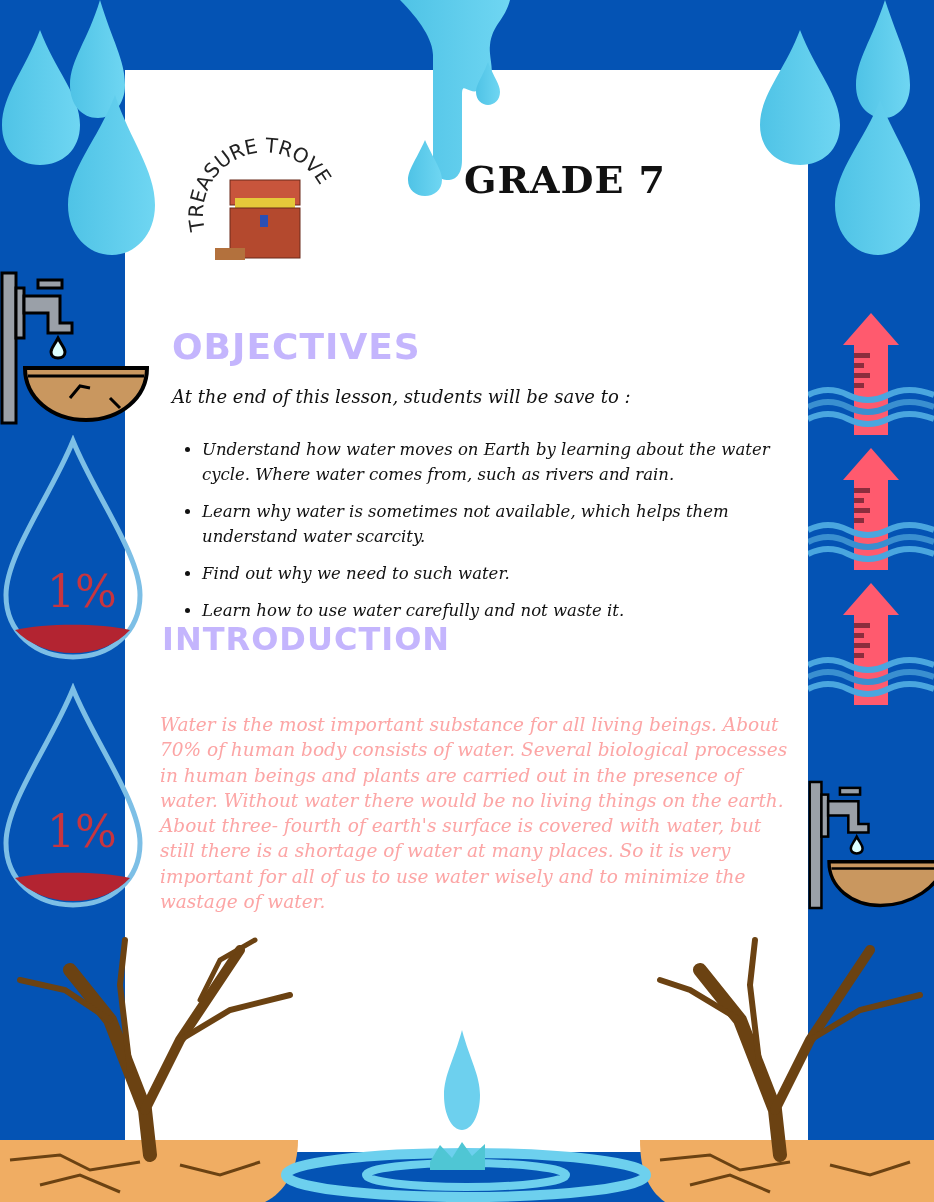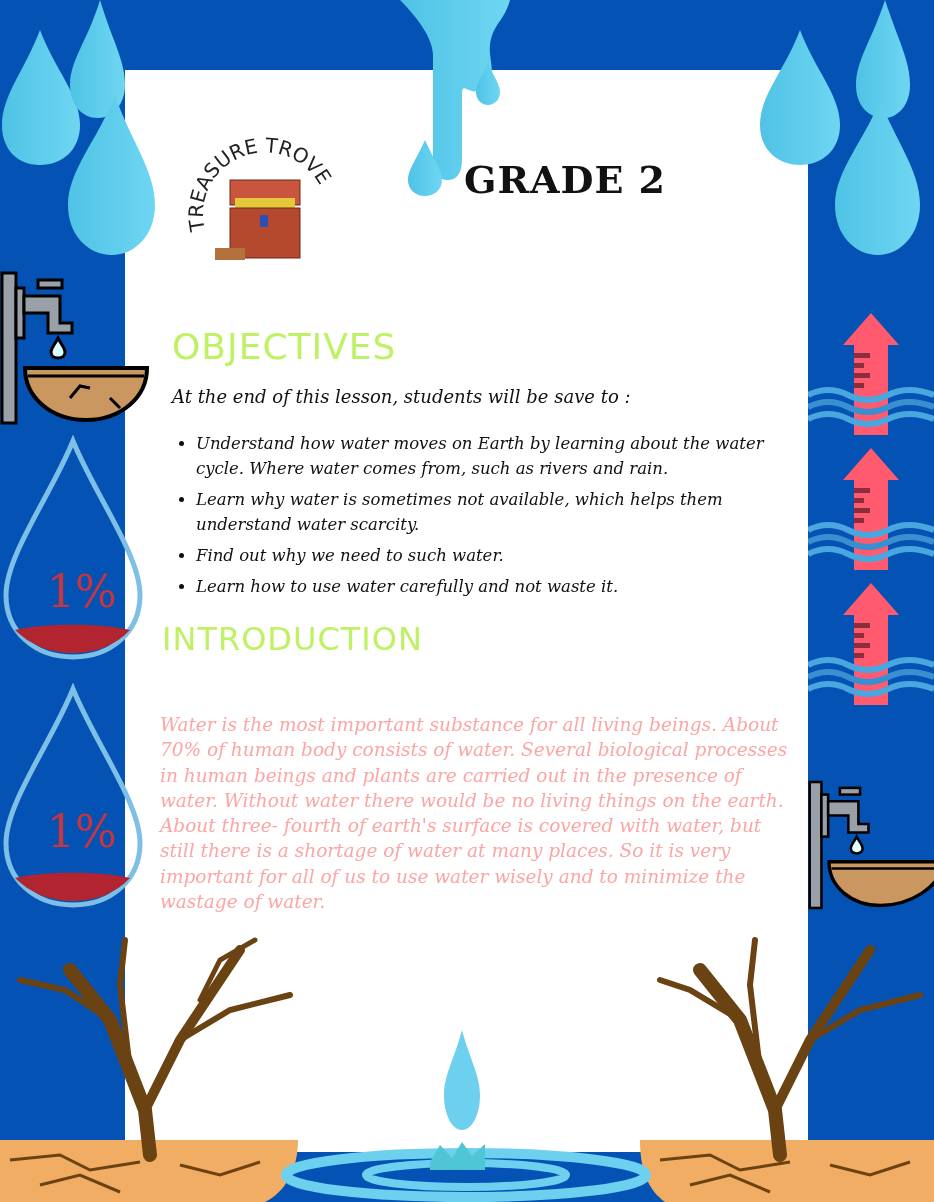--- a/index.html
+++ b/index.html
@@ -4,24 +4,24 @@
 <style>
   html,body{margin:0;padding:0;}
   body{width:934px;height:1202px;position:relative;overflow:hidden;background:#0453b4;font-family:"DejaVu Serif",serif;}
   .abs{position:absolute;}
   .page{position:absolute;left:125px;top:70px;width:683px;height:1082px;background:#ffffff;}
   .logo{position:absolute;left:185px;top:120px;width:160px;height:150px;}
   .title-wrap{position:absolute;left:340px;top:155px;width:450px;text-align:center;}
   .title{font-family:"DejaVu Serif",serif;font-weight:bold;color:#111;letter-spacing:1px;}
   .t1{font-size:38px;line-height:50px;}
   .t2{font-size:36px;line-height:50px;}
-  .sec-h{position:absolute;color:#bef264;font-family:"DejaVu Sans",sans-serif;font-weight:normal;font-size:36px;letter-spacing:1px;}
+  .sec-h{position:absolute;color:#c4b5fd;font-family:"DejaVu Sans",sans-serif;font-weight:bold;font-size:36px;letter-spacing:1px;}
   .intro-line{position:absolute;left:172px;top:386px;font-family:"DejaVu Serif",serif;font-style:italic;font-size:18px;color:#111;}
   ul.objs{position:absolute;left:168px;top:425px;width:630px;margin:0;padding:0 0 0 22px;font-family:"DejaVu Serif",serif;font-style:italic;font-size:16.5px;line-height:25px;color:#111;}
-  ul.objs li{margin:6px;}
+  ul.objs li{margin:12px;}
   .para{position:absolute;left:160px;top:712px;width:640px;font-family:"DejaVu Serif",serif;font-style:italic;font-size:18.5px;line-height:25.3px;color:#fca5a5;}
 </style>
 </head>
 <body>
 
 <div class="page"></div>
 
 <svg class="abs" style="left:0;top:0" width="934" height="270">
   <defs>
     <linearGradient id="dg" x1="0" x2="1">
@@ -49,21 +49,21 @@
     </defs>
   <text font-family="DejaVu Sans, sans-serif" font-size="20" fill="#222"><textPath href="#arc">TREASURE TROVE</textPath></text>
   <rect x="45" y="60" width="70" height="25" fill="#c8553c" stroke="#6b2a1a"></rect>
   <rect x="50" y="78" width="60" height="12" fill="#e5c93a"></rect>
   <rect x="45" y="88" width="70" height="50" fill="#b4492e" stroke="#6b2a1a"></rect>
   <rect x="75" y="95" width="8" height="12" fill="#2a4fb5"></rect>
   <rect x="30" y="128" width="30" height="12" fill="#b3713d"></rect>
 </svg>
 
 <div class="title-wrap">
-  <div class="title t1">GRADE 2</div>
+  <div class="title t1">GRADE 7</div>
 </div>
 
 <div class="sec-h" style="left:172px;top:326px;">OBJECTIVES</div>
 <div class="intro-line">At the end of this lesson, students will be save to :</div>
 <ul class="objs">
   <li>Understand how water moves on Earth by learning about the water cycle. Where water comes from, such as rivers and rain.</li>
   <li>Learn why water is sometimes not available, which helps them understand water scarcity.</li>
   <li>Find out why we need to such water.</li>
   <li>Learn how to use water carefully and not waste it.</li>
 </ul>

